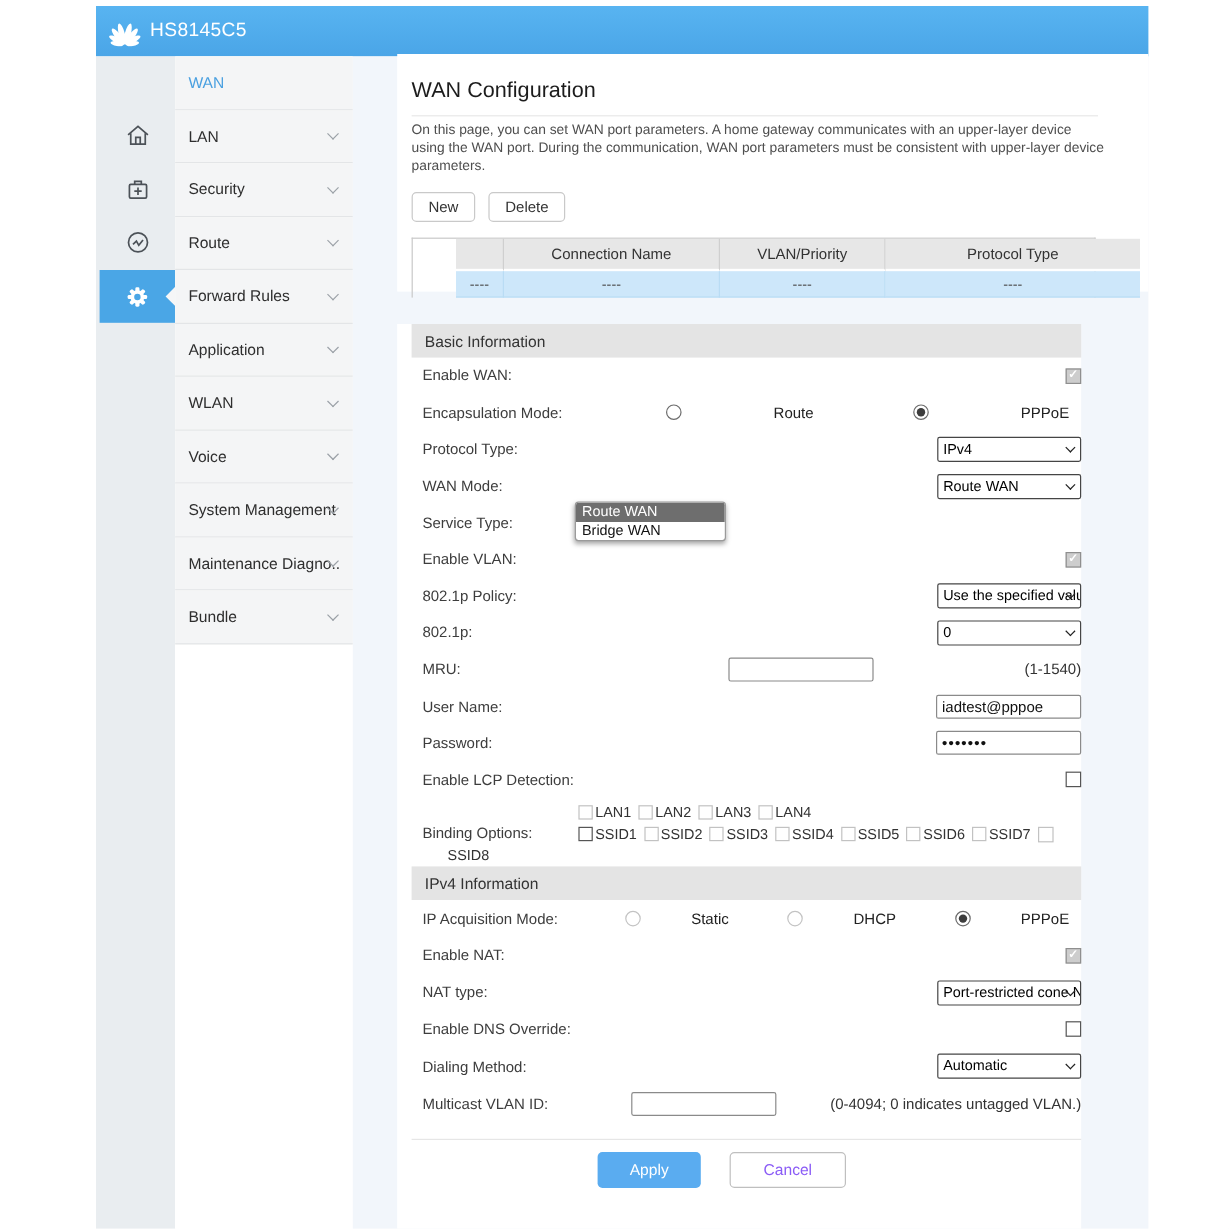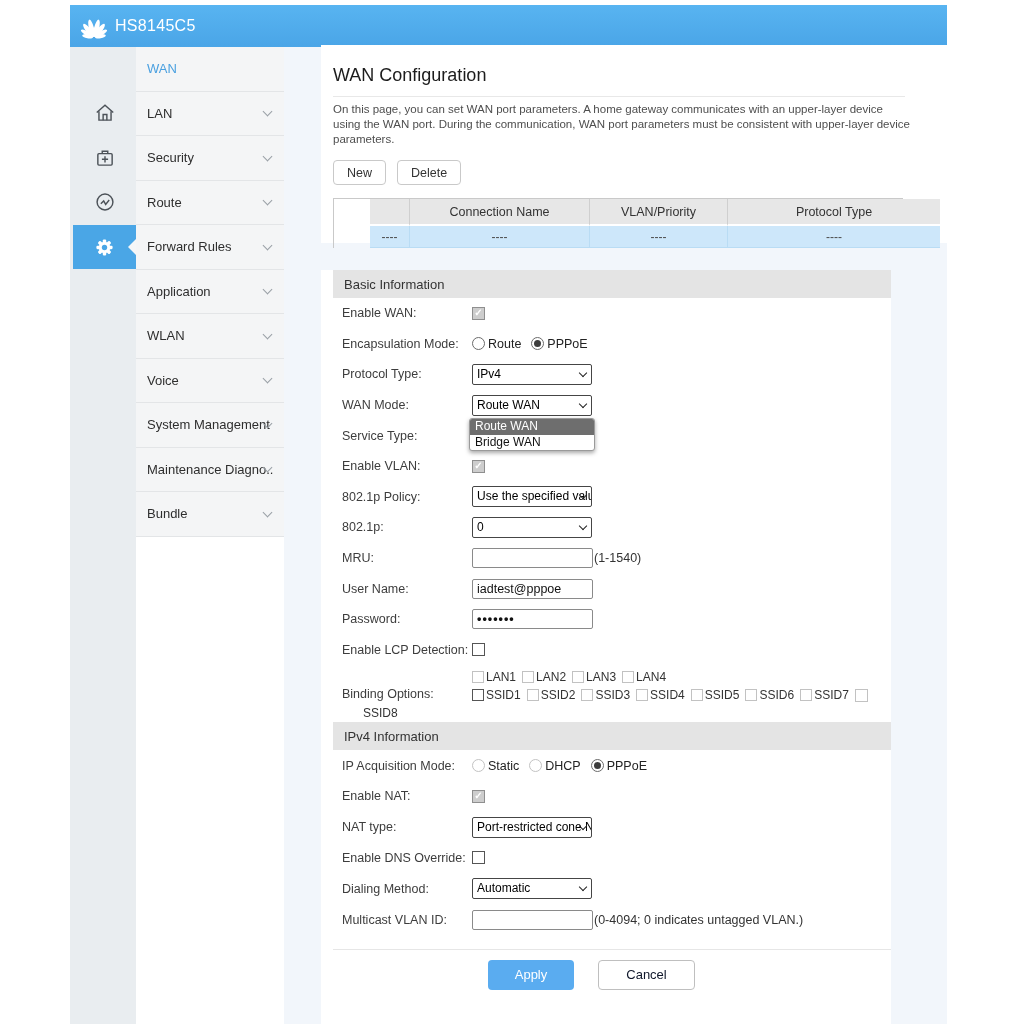--- a/index.html
+++ b/index.html
@@ -1,19 +1,19 @@
 <!DOCTYPE html>
 <html><head>
 <meta charset="utf-8">
 <style>
   * { margin:0; padding:0; box-sizing:border-box; }
   html,body { width:1024px; height:1024px; background:#fff;
     font-family:"Liberation Sans", sans-serif; position:relative; overflow:hidden; }
 
-  .app { position:absolute; left:70px; top:0; width:877px; height:860px; }
+  .app { position:absolute; left:80px; top:0; width:877px; height:860px; }
 
   
   .hdr { position:absolute; left:0; top:5px; width:877px; height:42px;
     background:linear-gradient(180deg,#58b4f1,#4aa5e7);
     display:flex; align-items:center; color:#fff; }
   .hdr-logo { margin-left:9px; display:flex; align-items:center; }
   .hdr-model { margin-left:6px; font-size:16px; letter-spacing:.3px; color:#fff; }
   .hdr-right { position:absolute; right:10px; top:0; height:42px;
     display:flex; align-items:center; font-size:12.5px;margin-top:45px; }
   .hdr-link { color:#fff; cursor:pointer; }
@@ -63,21 +63,21 @@
   .td { background:#cde7fa; height:22px; border-right:1px solid #b9dcf4;
     border-bottom:1px solid #b9dcf4; display:flex; align-items:center; justify-content:center;
     font-size:12px; color:#4a4a4a; }
   .td:last-child { border-right:none; }
 
   
   .form-block { position:absolute; left:37px; top:223px; width:570px; height:754px;
     background:#fff; }
   .secbar { margin-left:12px; width:558px; height:28px; background:#e4e4e4;
     display:flex; align-items:center; padding-left:11px; font-size:13px; color:#333; }
-  .row { height:30.6px; display:flex; align-items:center; padding-left:21px; position:relative; }
+  .row { height:30.6px; display:flex; align-items:center; padding-left:21px; position:relative;justify-content:space-between; }
   .row-tall { height:54px; display:block; padding-left:21px; position:relative; }
   .lbl { width:130px; font-size:12.5px; color:#3d3d3d; flex:none; }
   .hint { font-size:12.5px; color:#333; margin-left:1px; }
   .req { color:#e00000; font-size:12.5px; margin-left:1px; }
 
   .cb { width:13px; height:13px; border:1px solid #555; background:#fff; flex:none;
     display:inline-flex; align-items:center; justify-content:center; cursor:pointer; }
   .cb.checked { background:#cdcdcd; border-color:#8f8f8f; }
   .cb.checked::after { content:"✓"; color:#fff; font-size:10px; font-weight:bold; line-height:1; }
   .cb.dis { border-color:#c2c2c2; cursor:default; }
@@ -109,21 +109,21 @@
     z-index:5; overflow:hidden; }
   .opt { height:15.5px; font-size:12px; line-height:15.5px; padding-left:5px; color:#111;
     cursor:pointer; white-space:nowrap; }
   .opt.hl { background:#6e6e6e; color:#fff; }
 
   .foot-rule { margin:14px 0 0 12px; width:558px; height:1px; background:#e6e6e6; }
   .foot { margin-top:10px; display:flex; }
   .btn-apply { margin-left:167px; width:86px; height:30px; background:#5aacf0; border:none;
     border-radius:4px; color:#fff; font-size:13px; cursor:pointer; font-family:inherit; }
   .btn-cancel { margin-left:24px; width:97px; height:30px; background:#fff;
-    border:1px solid #bfbfbf; border-radius:4px; color:#0f172a; font-size:13px; cursor:pointer;
+    border:1px solid #bfbfbf; border-radius:4px; color:#8b5cf6; font-size:13px; cursor:pointer;
     font-family:inherit; }
 </style>
 </head>
 <body>
 
 <div class="app">
 
   <div class="hdr">
     <span class="hdr-logo">
       <svg width="30" height="26" viewBox="0 0 30 26">

